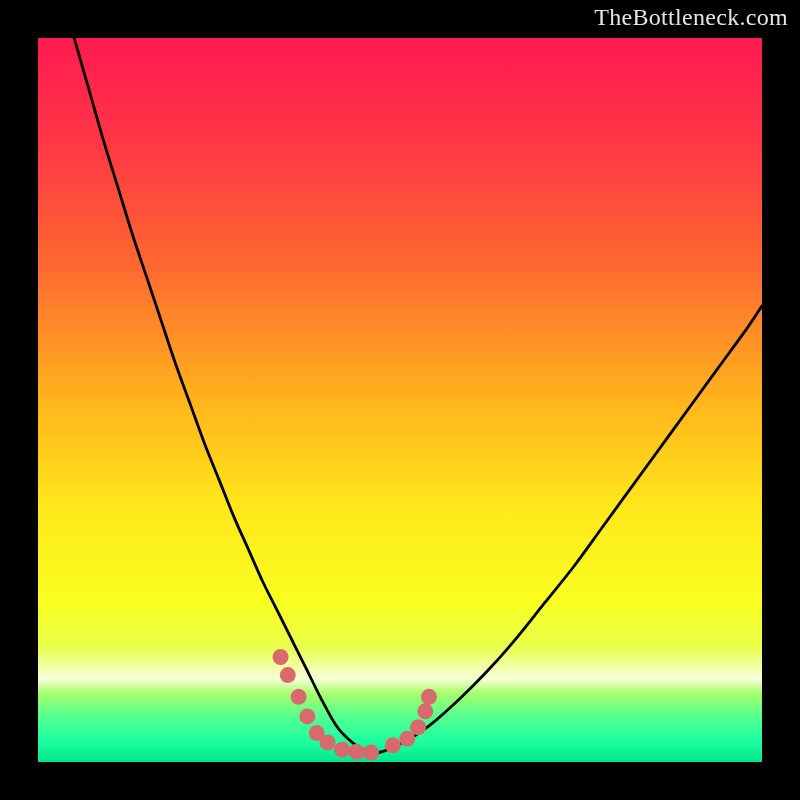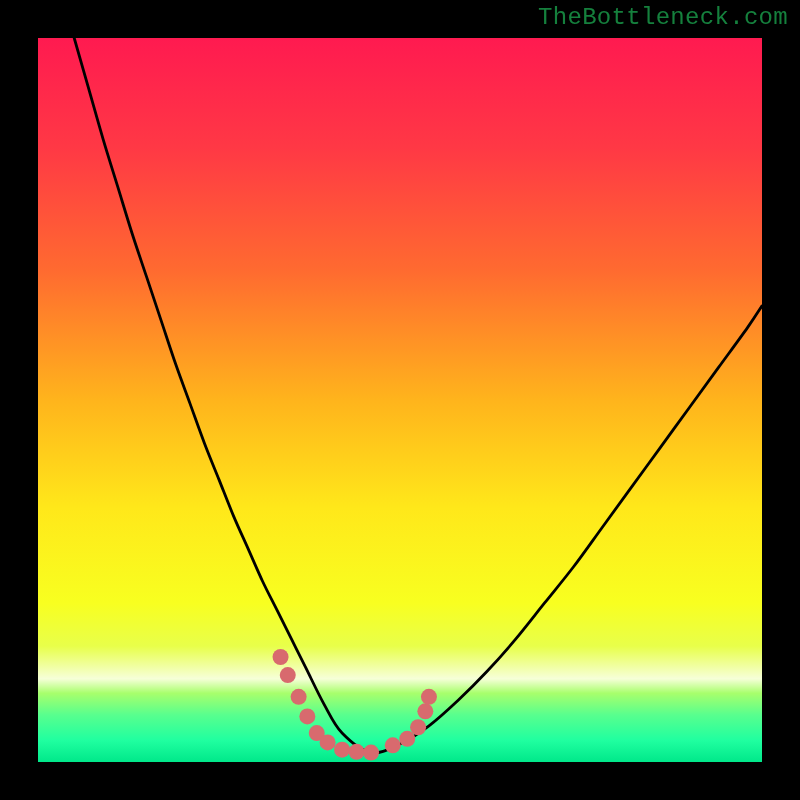--- a/index.html
+++ b/index.html
@@ -17,24 +17,24 @@
     background: #000000;
   }
   .plot-cell {
     position: absolute;
     box-sizing: border-box;
   }
   .watermark {
     position: absolute;
     top: 4px;
     right: 12px;
-    font-family: Liberation Mono, monospace;
+    font-family: Liberation Serif, serif;
     font-size: 24px;
     font-weight: 500;
-    color: #15803d;
+    color: #e5e5e5;
     letter-spacing: 0.3px;
     margin-left: 37px;
   }
   svg.curve-layer {
     position: absolute;
     left: 0; top: 0;
     width: 100%;
     height: 100%;
     overflow: visible;
   }

